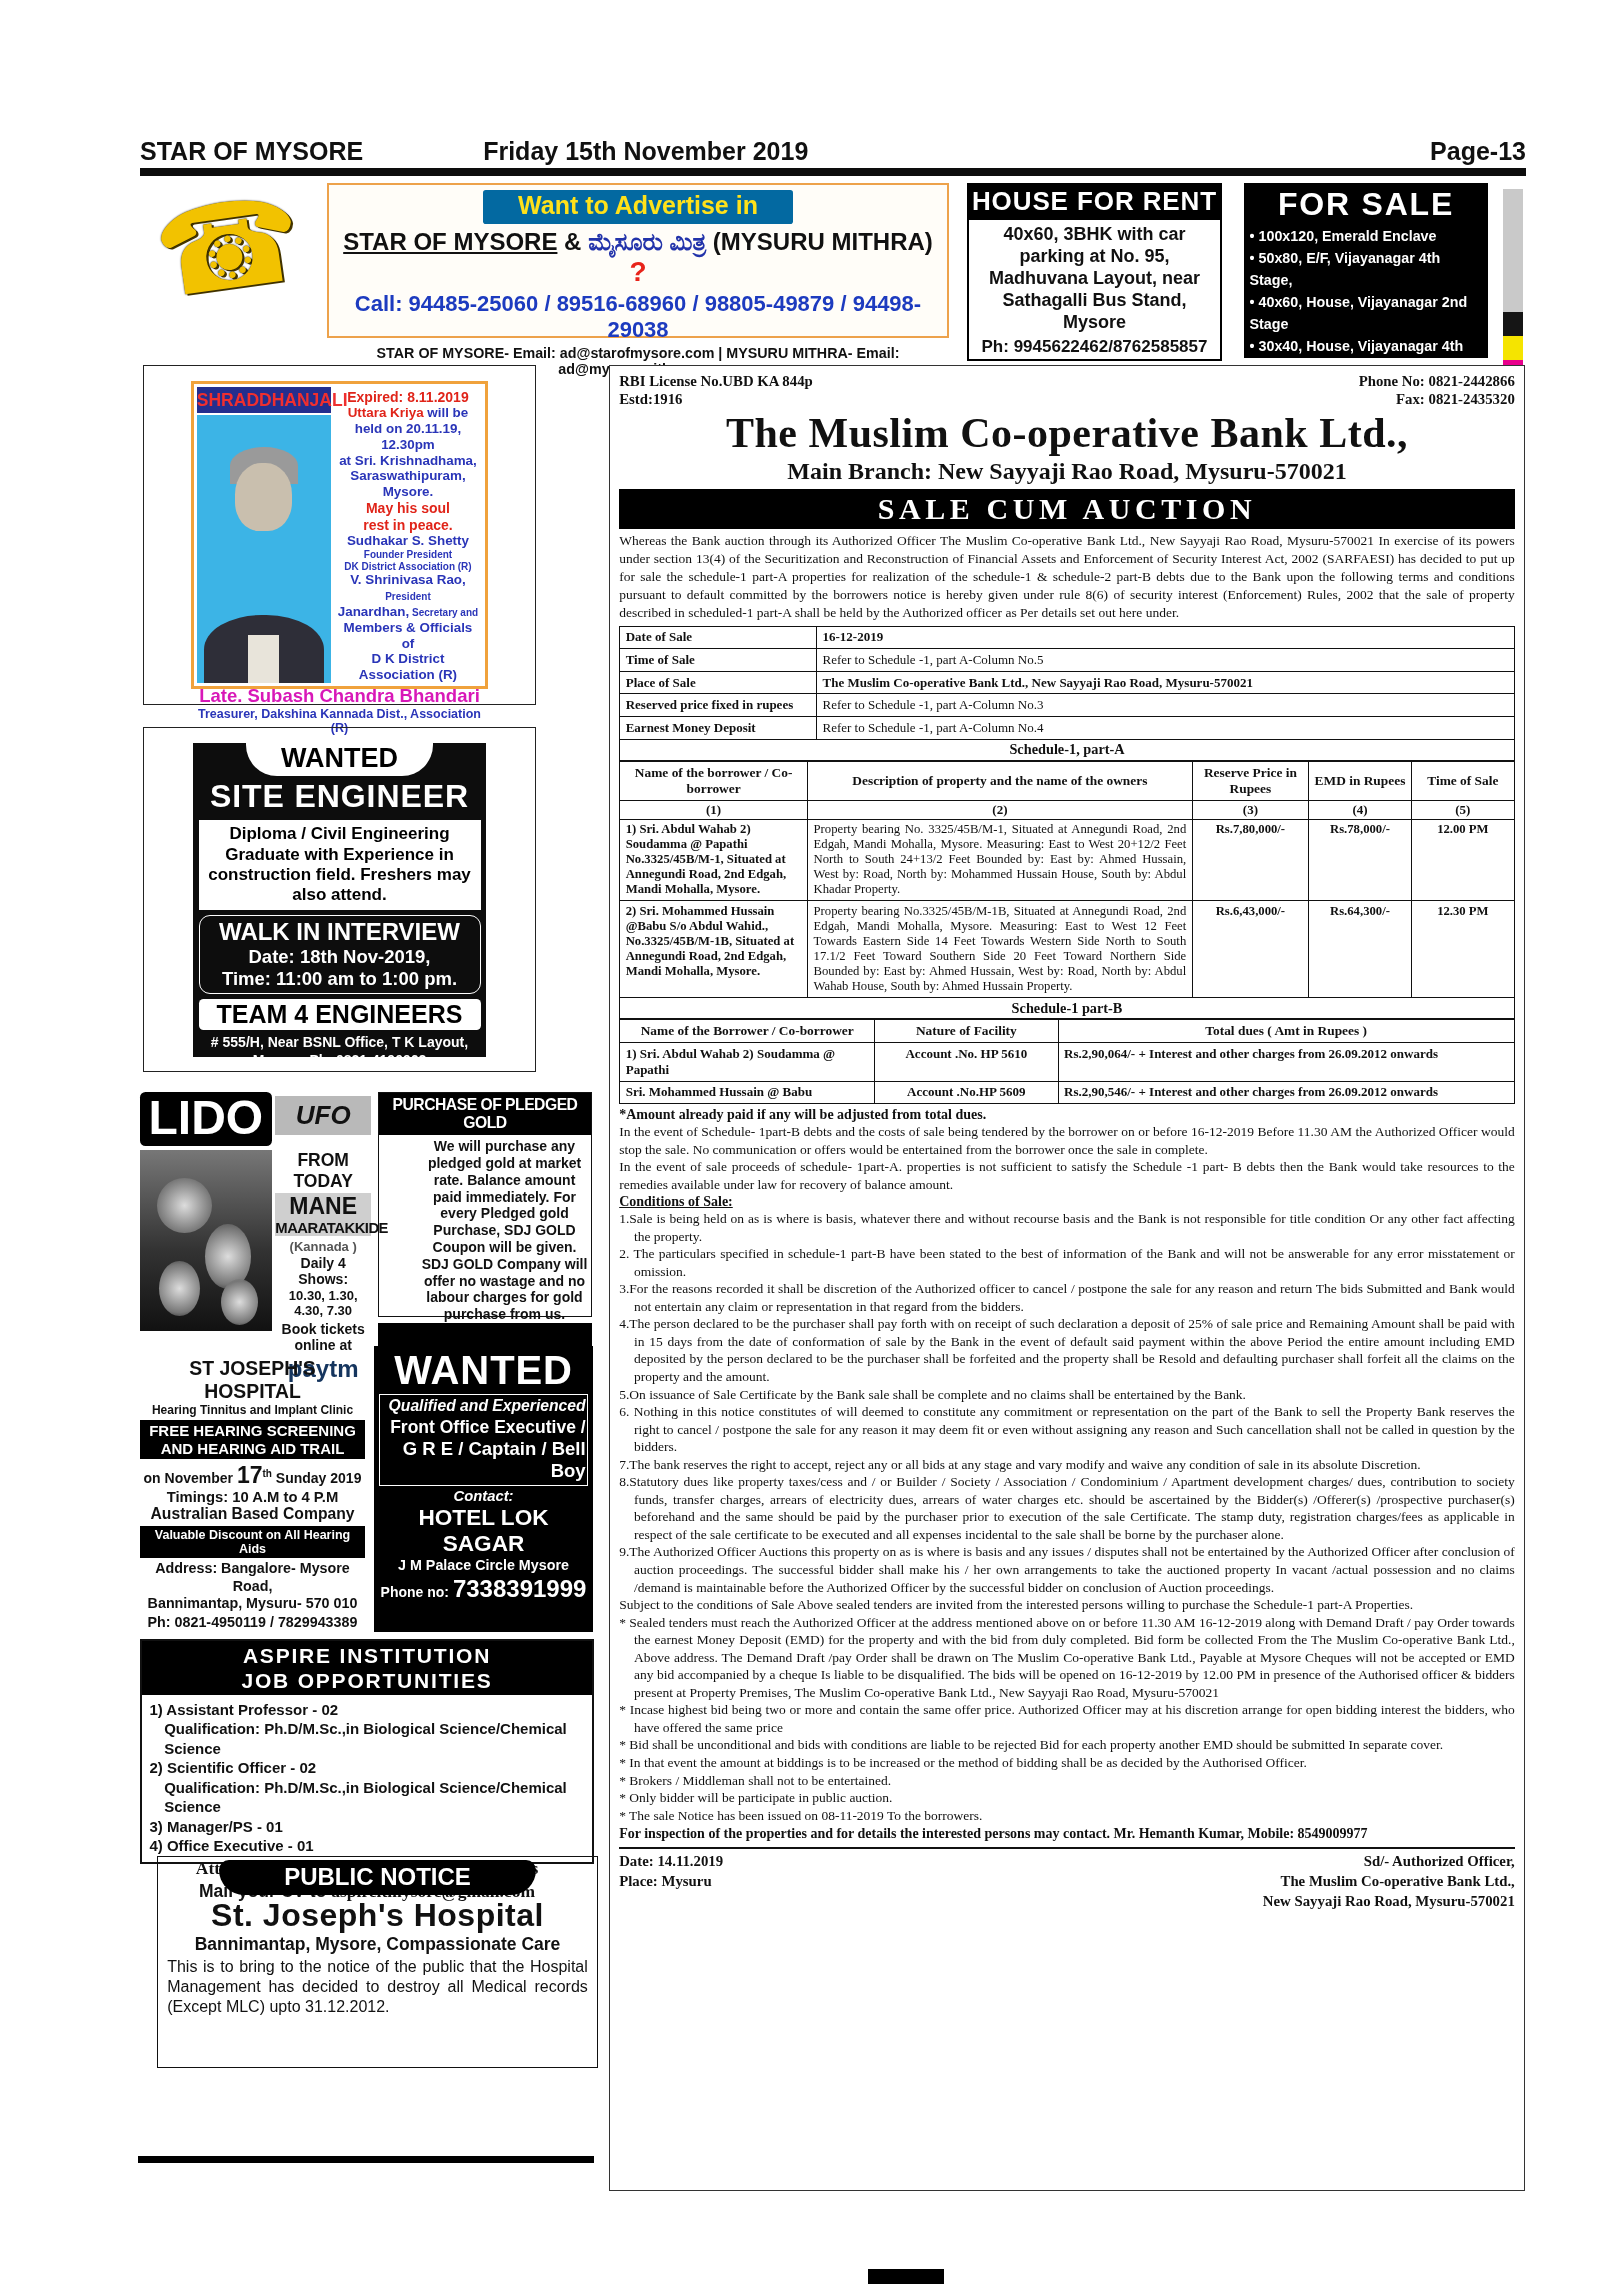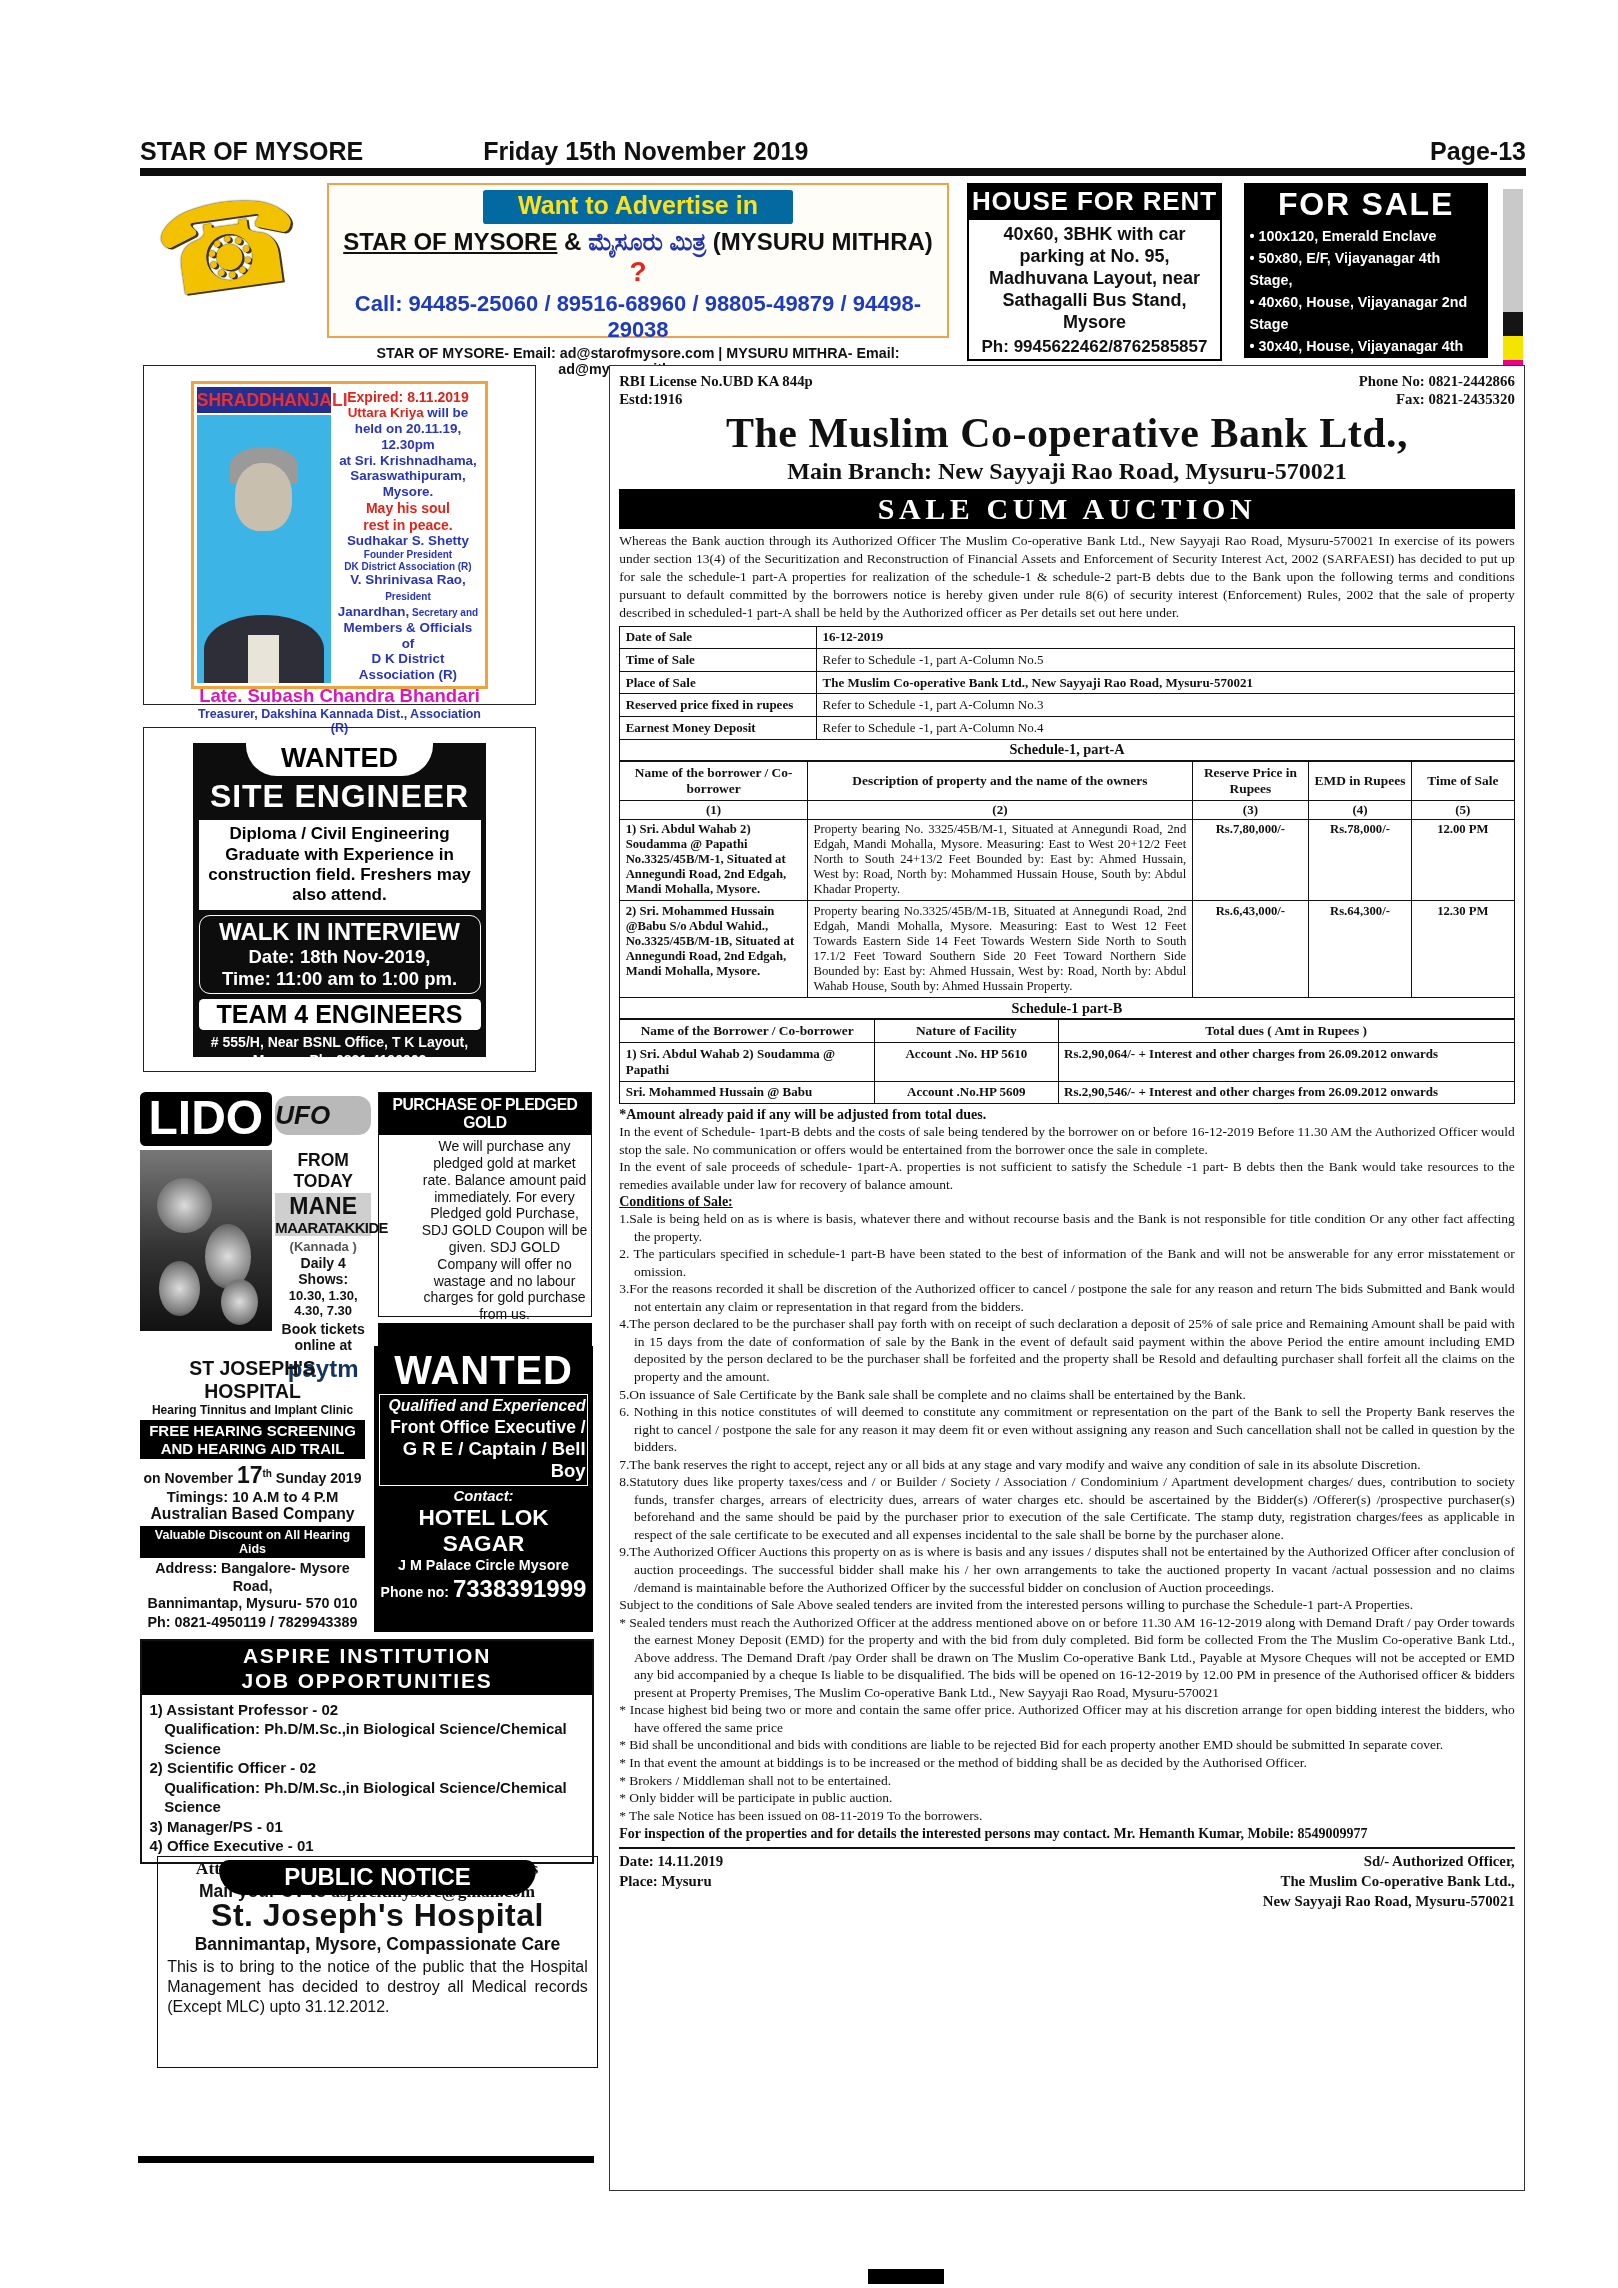--- a/index.html
+++ b/index.html
@@ -96,40 +96,40 @@
   .eng-team{background:#fff;color:#000;font-weight:bold;font-size:25px;border-radius:4.6px;padding:0.9px 0;}
   .eng-addr{font-weight:bold;font-size:14px;line-height:1.25;margin-top:4.6px;}
   .eng-mail{font-weight:bold;font-size:17.5px;margin-top:0.9px;}
 
   
   .ad-lido{left:140px;top:1092px;width:231px;height:242px;display:grid;
            grid-template-columns:57% 43%;font-family:"Liberation Sans",sans-serif;}
   .lido-logo{background:#000;color:#fff;font-weight:bold;font-size:48px;text-align:center;
              border-radius:5.5px;line-height:52px;height:54px;}
   .lido-ufo{font-style:italic;font-weight:bold;font-size:26px;color:#111;background:#b9b9b9;
-            height:39px;margin:3.7px 0 0 3.7px;line-height:39px;border-radius:13px;}
+            height:39px;margin:3.7px 0 0 3.7px;text-align:center;line-height:39px;}
   .lido-poster{margin-top:3.7px;height:181px;background:linear-gradient(180deg,#777 0%,#333 55%,#111 100%);
                position:relative;overflow:hidden;}
   .lp-dot{position:absolute;border-radius:50%;background:radial-gradient(circle,#ddd 0%,#777 70%,transparent 100%);}
   .lido-right{padding:3.7px 0 0 3.7px;text-align:center;display:flex;flex-direction:column;gap:0.9px;}
   .lr-from{font-weight:bold;font-size:17.5px;}
   .lr-m1{font-weight:bold;font-size:23px;background:#cfcfcf;}
   .lr-m2{font-weight:bold;font-size:14.8px;background:#cfcfcf;letter-spacing:-0.5px;}
   .lr-lang{font-weight:bold;font-size:13px;color:#555;margin-top:1.8px;}
   .lr-shows{font-weight:bold;font-size:14px;}
   .lr-times{font-weight:bold;font-size:13px;}
   .lr-book{font-weight:bold;font-size:14px;margin-top:1.8px;}
   .lr-paytm{font-weight:bold;font-size:24px;color:#15355e;margin-top:1.8px;}
 
   
   .ad-gold{left:378px;top:1092px;width:214px;height:225px;border:1.8px solid #111;box-sizing:border-box;
            font-family:"Liberation Sans",sans-serif;}
   .gold-title{background:#000;color:#fff;font-weight:bold;font-size:15.7px;text-align:center;
               letter-spacing:-0.5px;padding:2.8px 0;}
-  .gold-body{font-size:14px;font-weight:normal;text-align:center;line-height:1.2;padding:3.7px 2.8px;margin-left:39px;}
+  .gold-body{font-size:14px;font-weight:bold;text-align:center;line-height:1.2;padding:3.7px 2.8px;margin-left:39px;}
   .gold-phone{background:#000;color:#f9a8d4;font-weight:bold;font-size:27px;text-align:center;
               letter-spacing:2.8px;padding:0.9px 0;}
   .gold-strip{left:378px;top:1323px;width:214px;height:23px;background:#000;}
 
   
   .ad-hear{left:140px;top:1357px;width:225px;height:275px;font-family:"Liberation Sans",sans-serif;
            text-align:center;}
   .hr-title{font-weight:bold;font-size:19.4px;}
   .hr-sub{font-weight:bold;font-size:12px;}
   .hr-bar{background:#000;color:#fff;font-weight:bold;font-size:15px;line-height:1.2;

